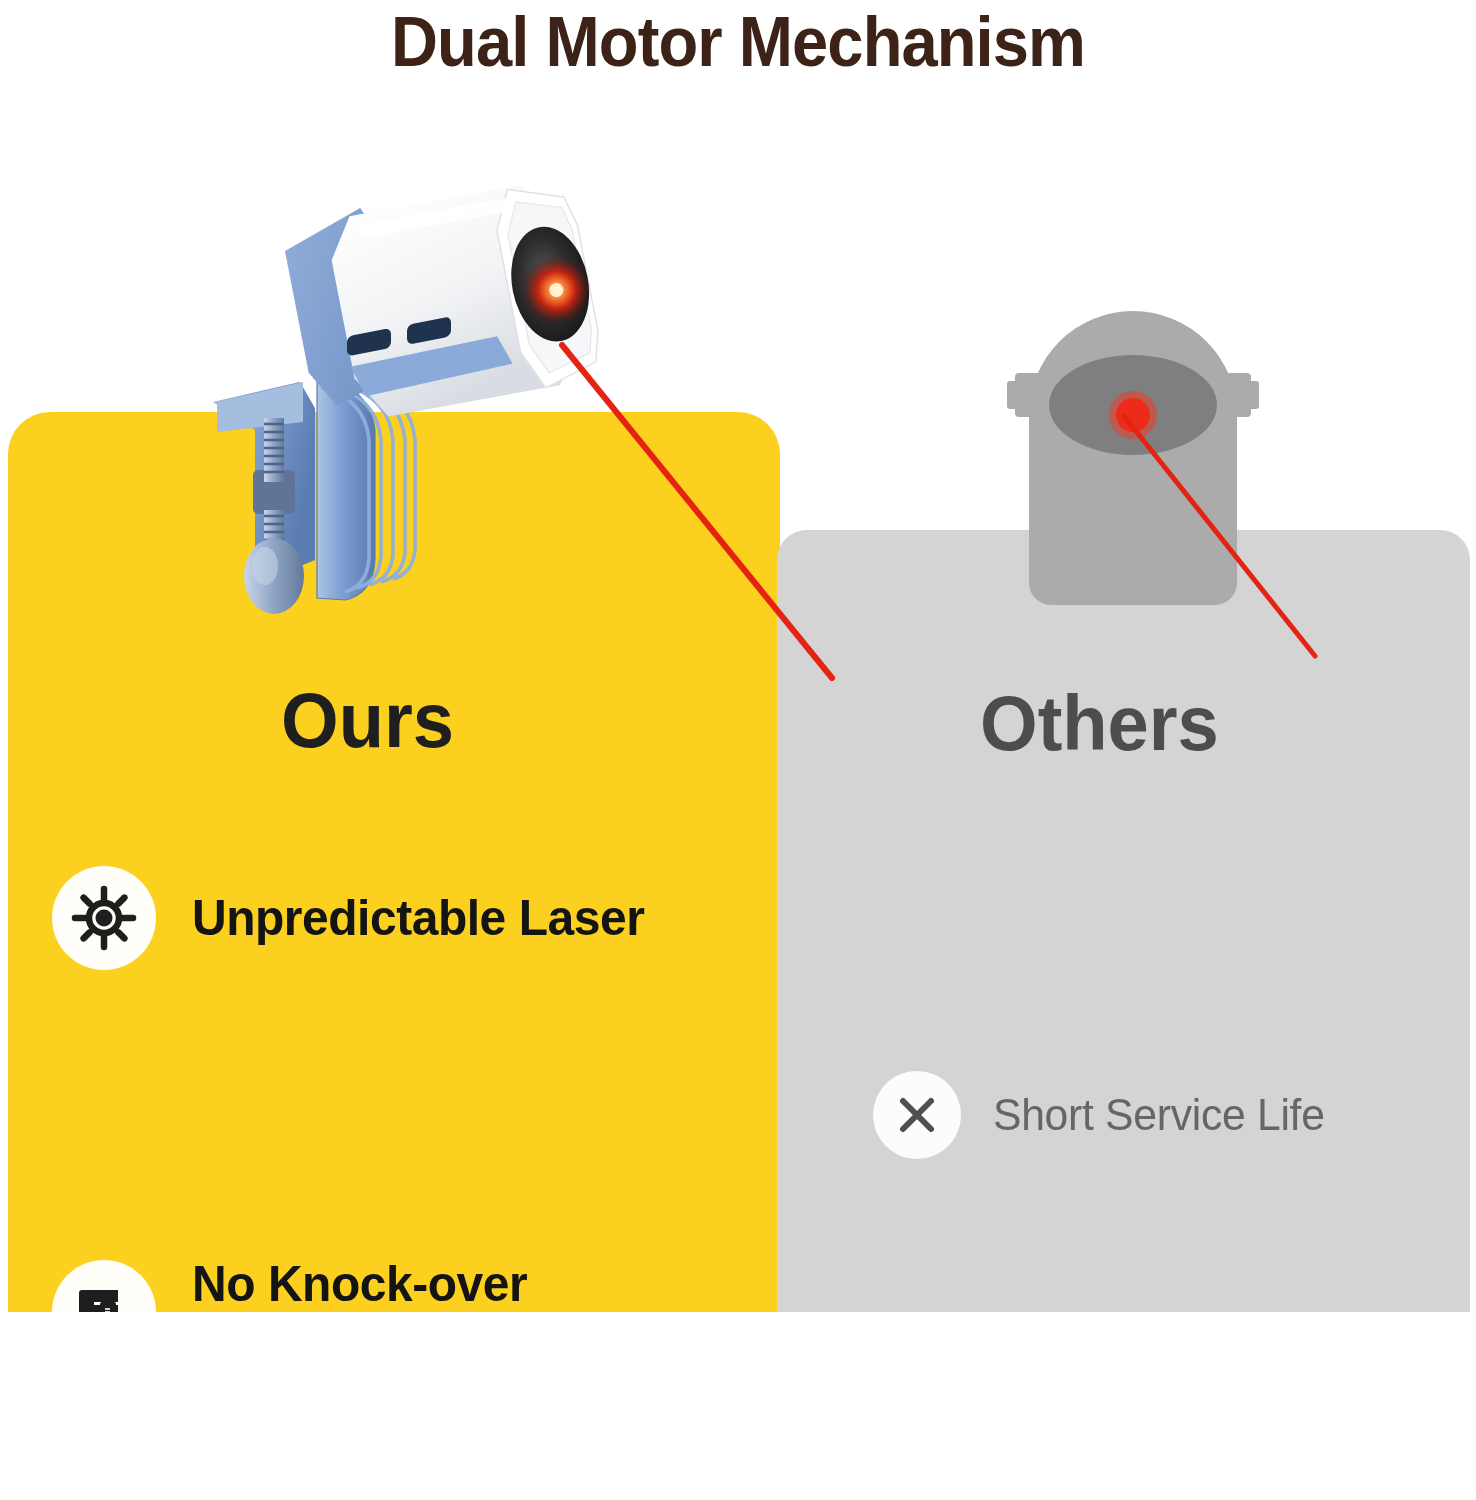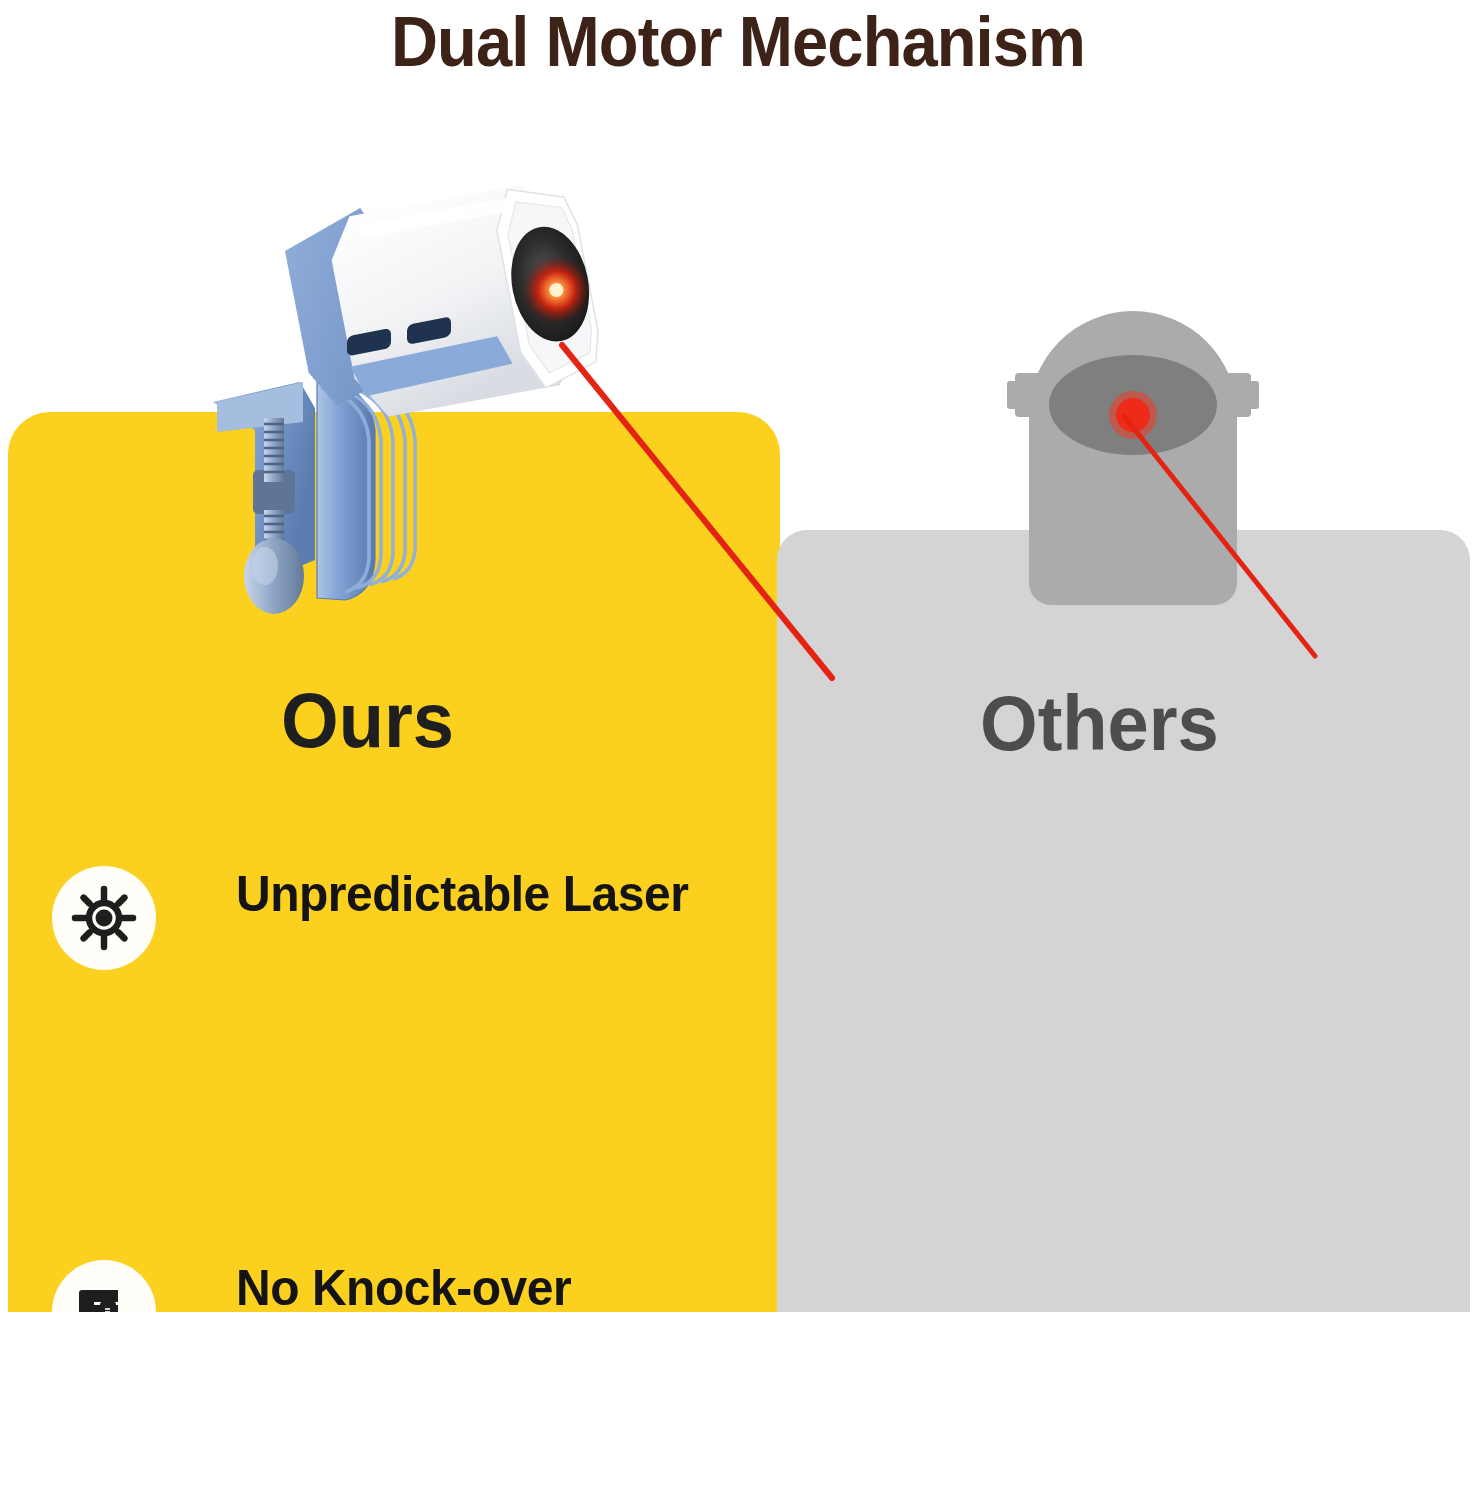--- a/index.html
+++ b/index.html
@@ -72,22 +72,21 @@
     left: 980px;
     top: 678px;
     color: #4d4d4d;
     transform-origin: left top;
   }
 
   
   .feature-row {
     position: absolute;
     display: flex;
-    align-items: flex-start;
-    gap: 44px;
+    align-items: center;
   }
   .badge {
     flex: 0 0 auto;
     border-radius: 50%;
     background: #fffef8;
     display: flex;
     align-items: center;
     justify-content: center;
   }
   .badge-ours { width: 104px; height: 104px; }
@@ -298,15 +297,26 @@
         </g>
         <rect x="31" y="40" width="8" height="12" fill="#1e1e1e"></rect>
         <rect x="24" y="50" width="22" height="5" rx="2" fill="#1e1e1e"></rect>
       </svg>
     </div>
     <div class="feature-text feature-text-ours">No Knock-over
 Clamp Design</div>
   </div>
 
 
+  <div class="feature-row" style="left:873px; top:1071px; width:560px; height:88px;">
+    <div class="badge badge-others">
+      <svg width="48" height="48" viewBox="0 0 48 48">
+        <g stroke="#4f4f4f" stroke-width="6" stroke-linecap="round">
+          <path d="M10 10 L38 38"></path>
+            <path d="M38 10 L10 38"></path>
+        </g>
+      </svg>
+    </div>
+    <div class="feature-text feature-text-others">Short Service Life</div>
+  </div>
 
 
 </div>
 
 </body></html>

